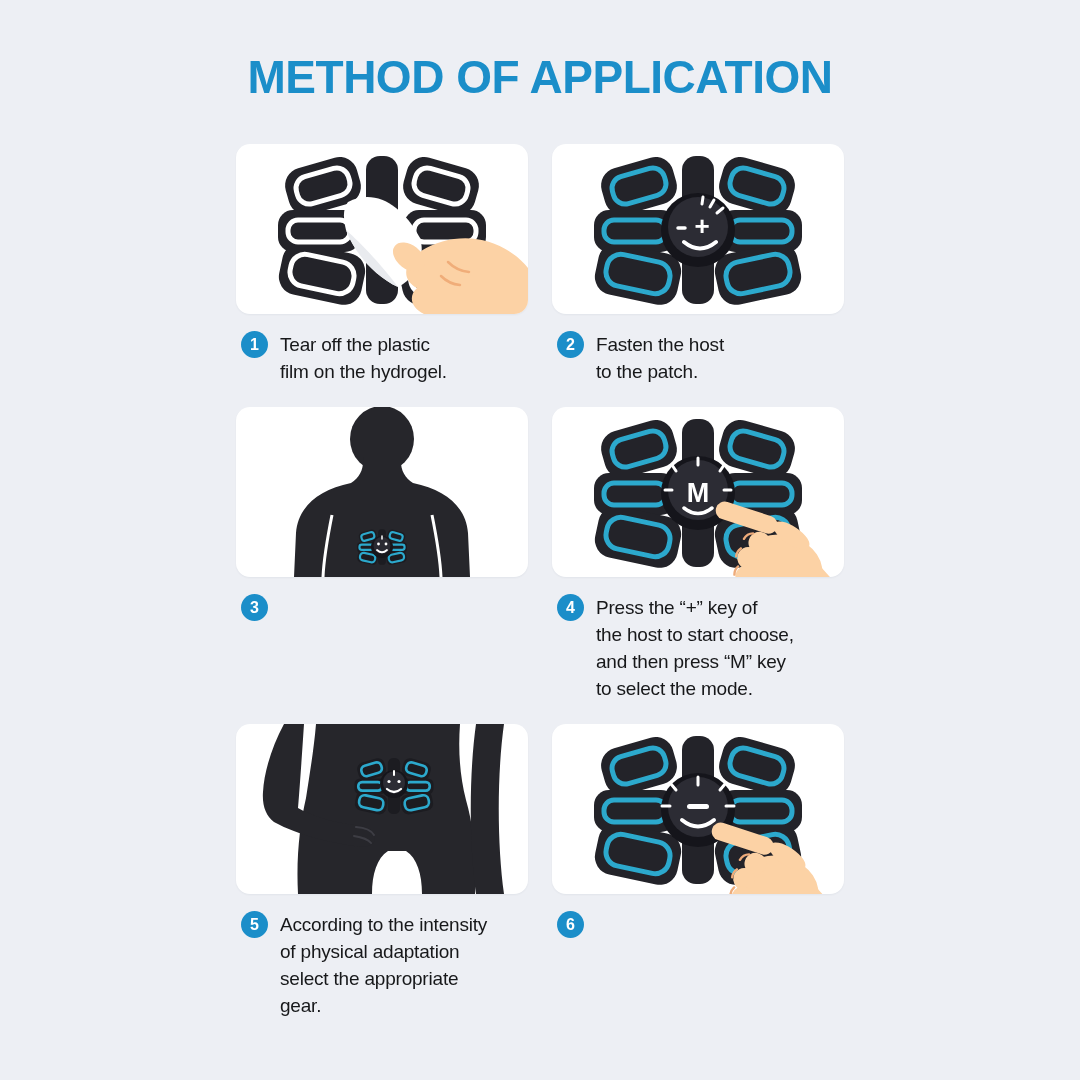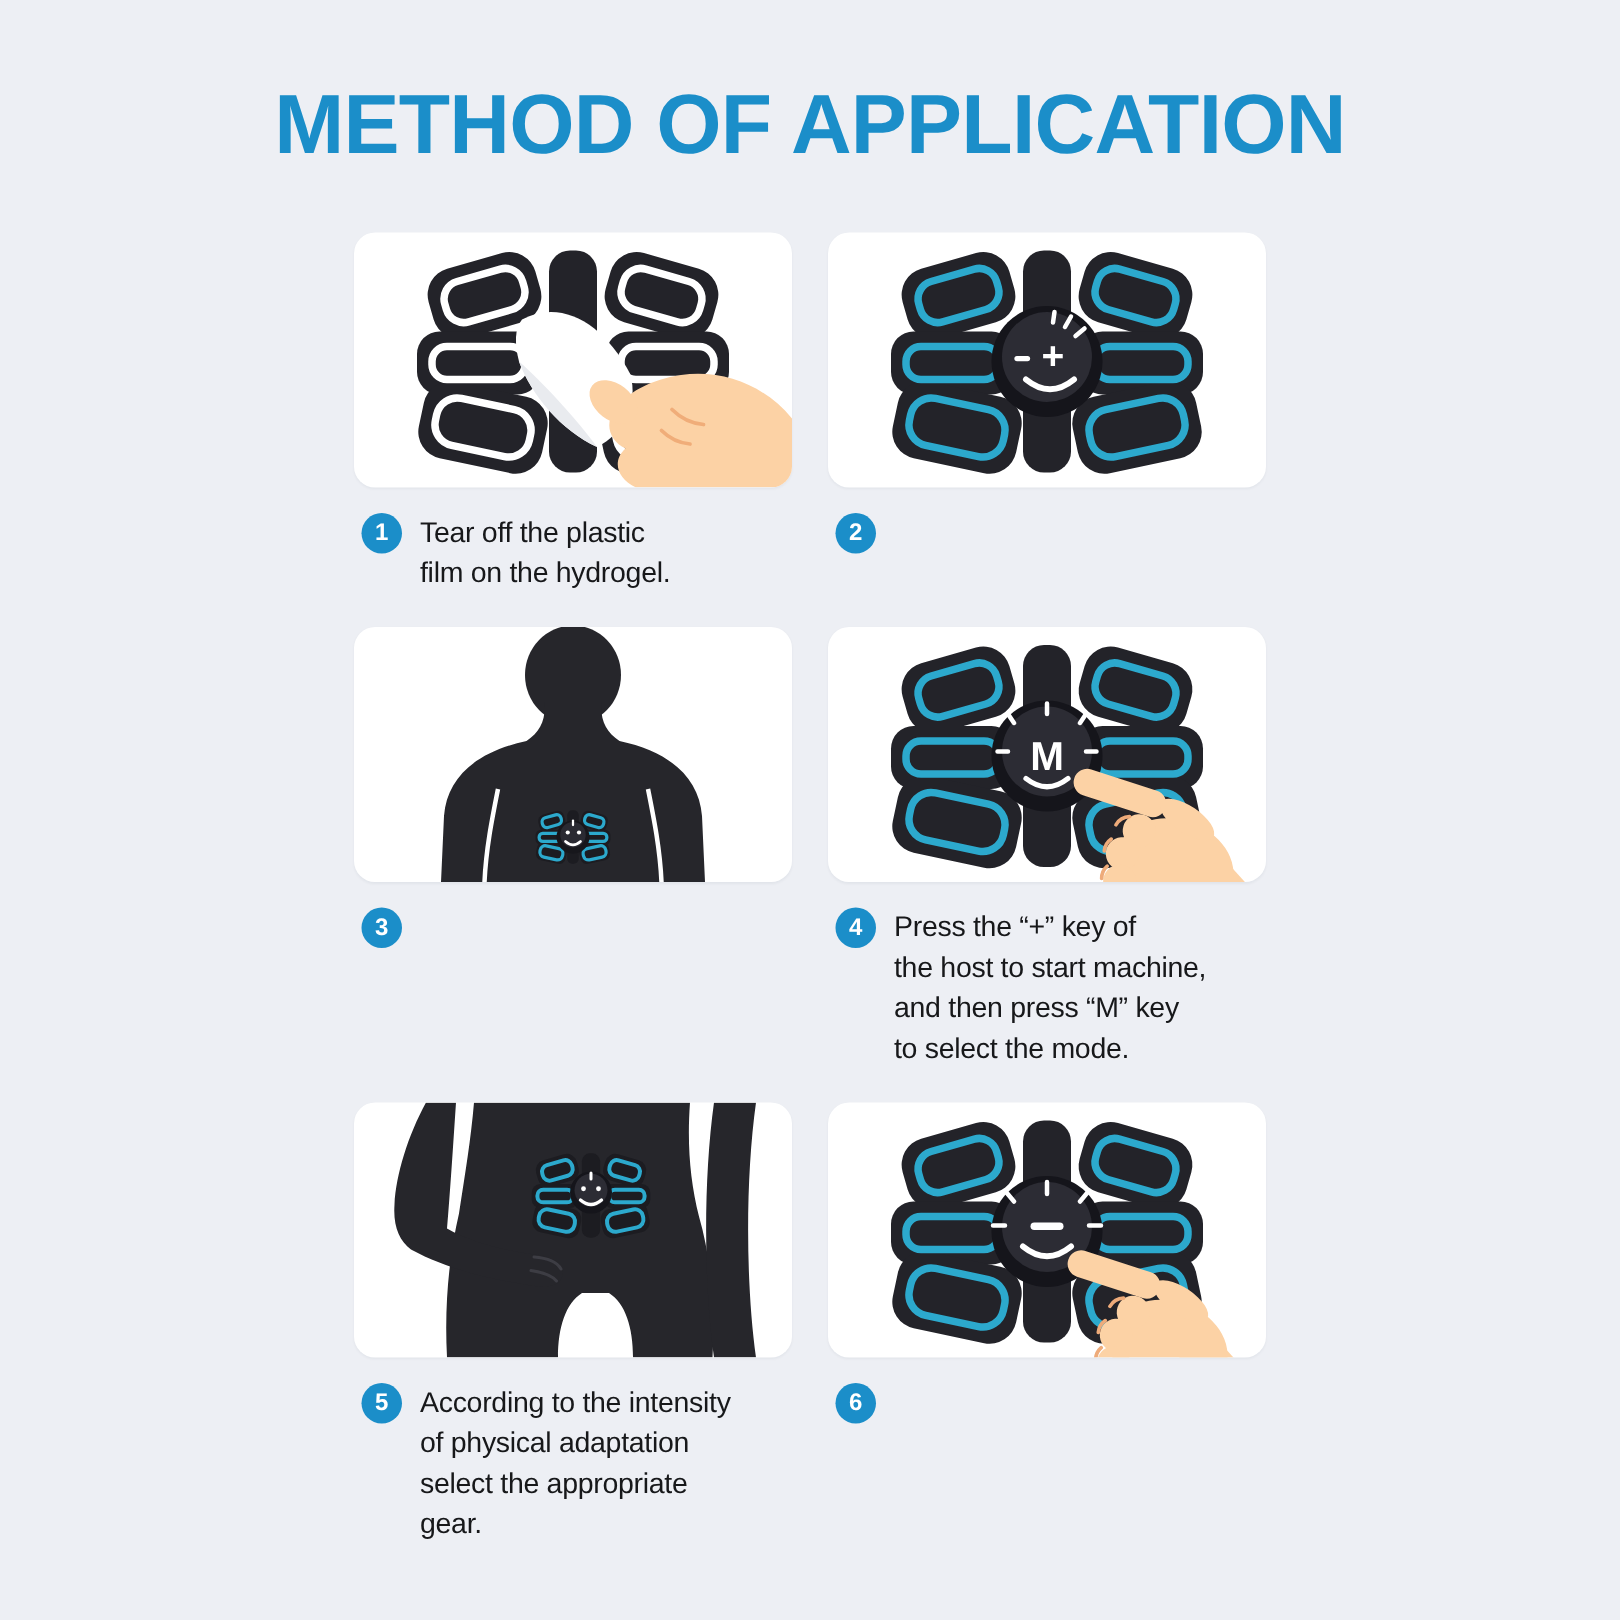--- a/index.html
+++ b/index.html
@@ -6,21 +6,21 @@
   body {
     width: 1080px; height: 1080px;
     background: var(--bg, #edeff4);
     font-family: "Liberation Sans", sans-serif;
     overflow: hidden;
   }
   .page { width: 1080px; height: 1080px; }
   .title {
     margin: 0; padding-top: 50px;
     text-align: center;
-    font-size: 56px; font-weight: 700;
+    font-size: 46px; font-weight: 700;
     letter-spacing: -0.5px;
     color: var(--accent, #1b8ec9);
   }
   .grid {
     width: 608px; margin: 40px auto 0;
     display: grid;
     grid-template-columns: 292px 292px;
     column-gap: 24px; row-gap: 22px;
   }
   .card {
@@ -127,20 +127,22 @@
           <path d="M100 84 h7" stroke-width="3.5"></path>
           <path d="M132 63 l4 -7 M139 69 l6 -5 M124 60 l1 -7" stroke-width="3"></path>
           <path d="M106 98 q16 13 32 0" stroke-width="4"></path>
         </g>
       </g>
     </g>
   </svg>
 </div>
     <div class="caption">
       <span class="num">2</span>
+      <p class="text">Fasten the host
+to the patch.</p>
     </div>
   </div>
 
   <div class="step">
     <div class="card">
   <svg viewBox="0 0 292 170">
     <g fill="#26262b">
       <ellipse cx="146" cy="32" rx="32" ry="33"></ellipse>
       <path d="M127 50 C128 62 124 70 115 76 C82 83 62 100 60 126 L58 170 L234 170 L232 126 C230 100 210 83 177 76 C168 70 164 62 165 50 Z"></path>
     </g>
@@ -182,21 +184,21 @@
       </g>
     </g>
     <g transform="translate(168,102) rotate(18)">
       <use href="#point-hand"></use>
     </g>
   </svg>
 </div>
     <div class="caption">
       <span class="num">4</span>
       <p class="text">Press the “+” key of
-the host to start machine,
+the host to start choose,
 and then press “M” key
 to select the mode.</p>
     </div>
   </div>
 
   <div class="step">
     <div class="card">
   <svg viewBox="0 0 292 170">
     <g fill="#26262b">
       <path d="M80 0 L224 0 C222 28 224 52 230 76 C238 104 241 136 239 170 L186 170 C186 150 181 134 170 127 L152 127 C141 134 136 150 136 170 L62 170 C60 132 64 100 70 74 C74 48 78 24 80 0 Z"></path>

